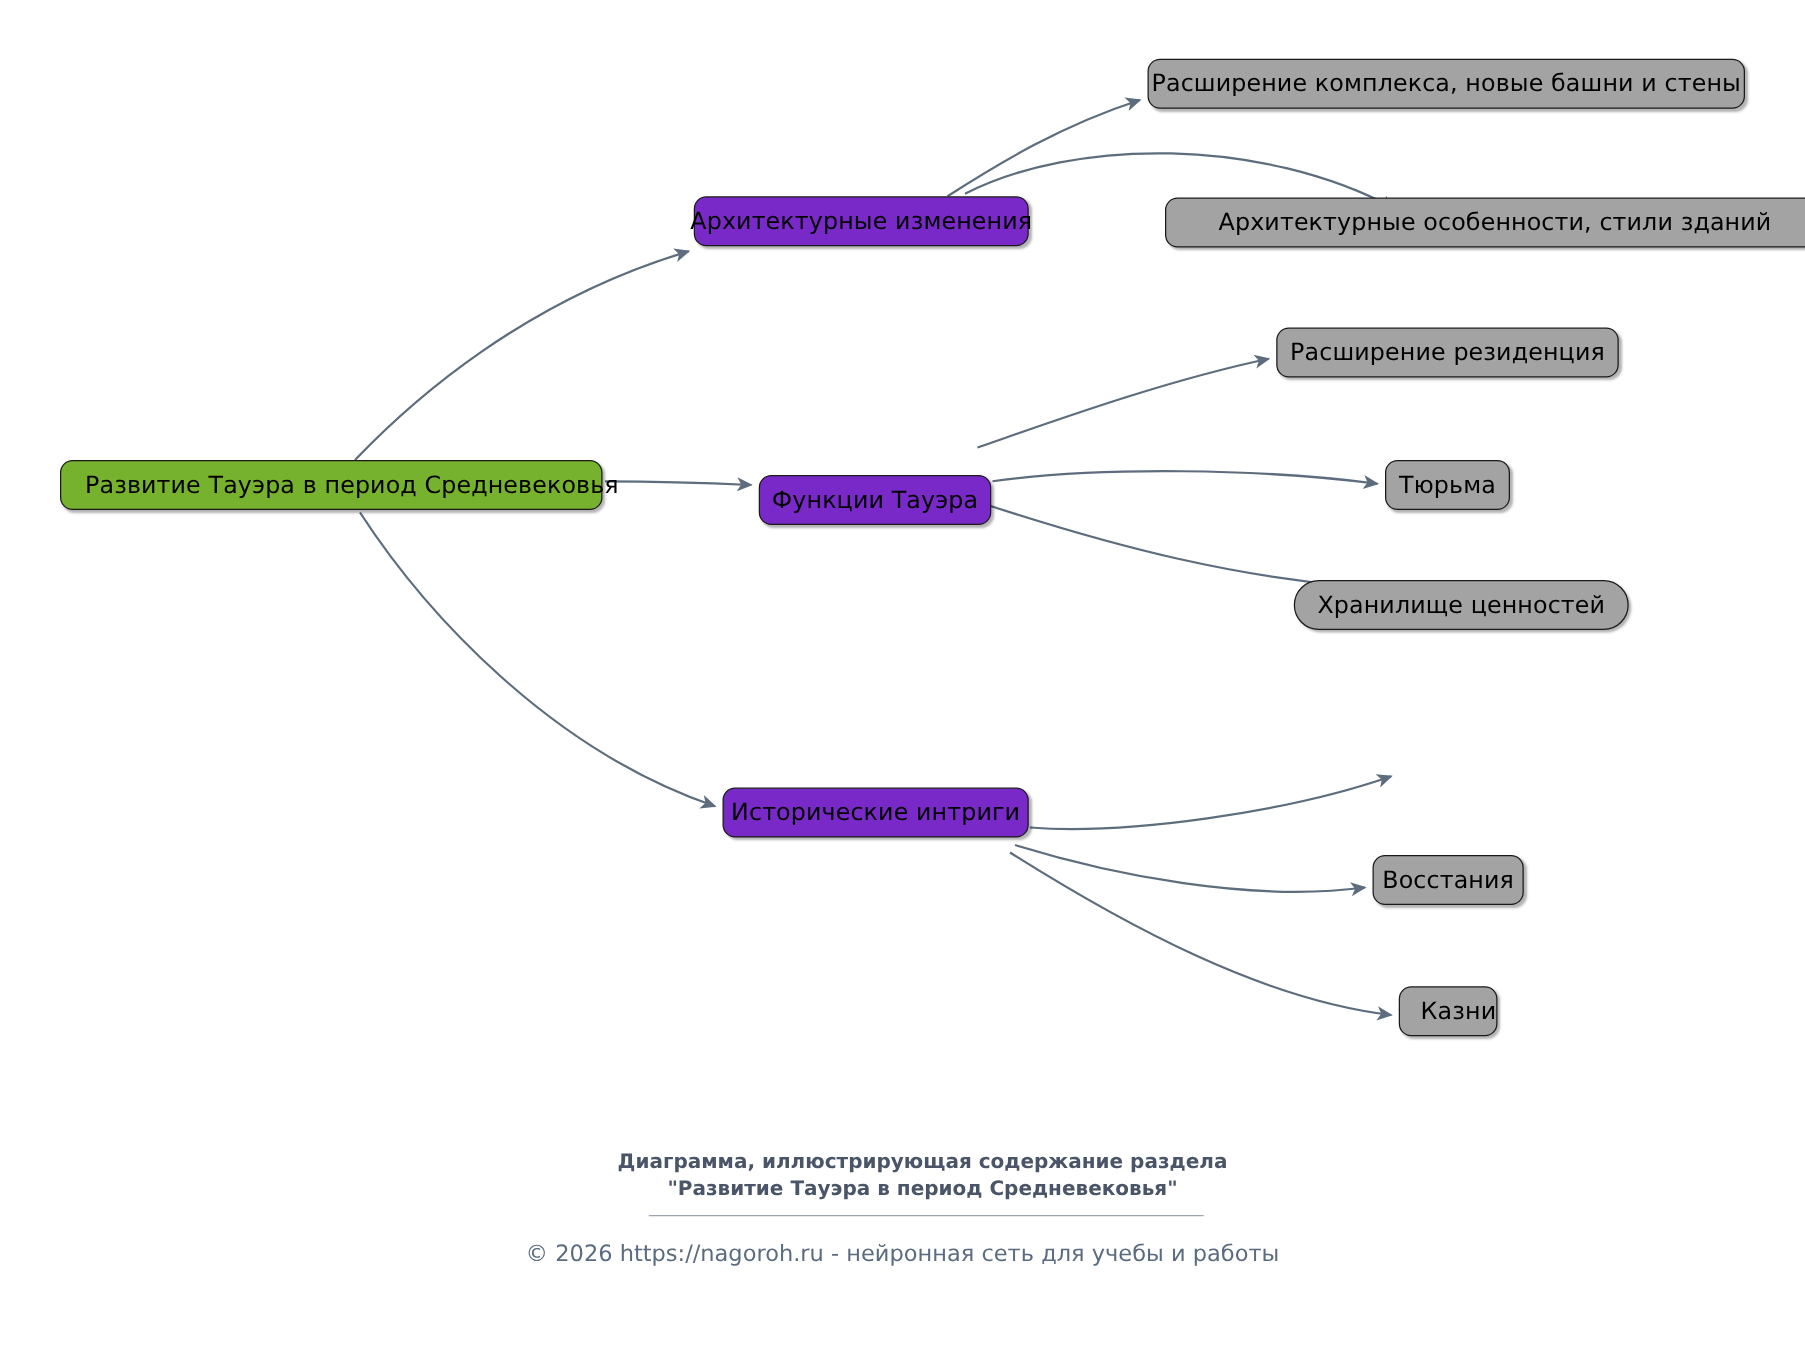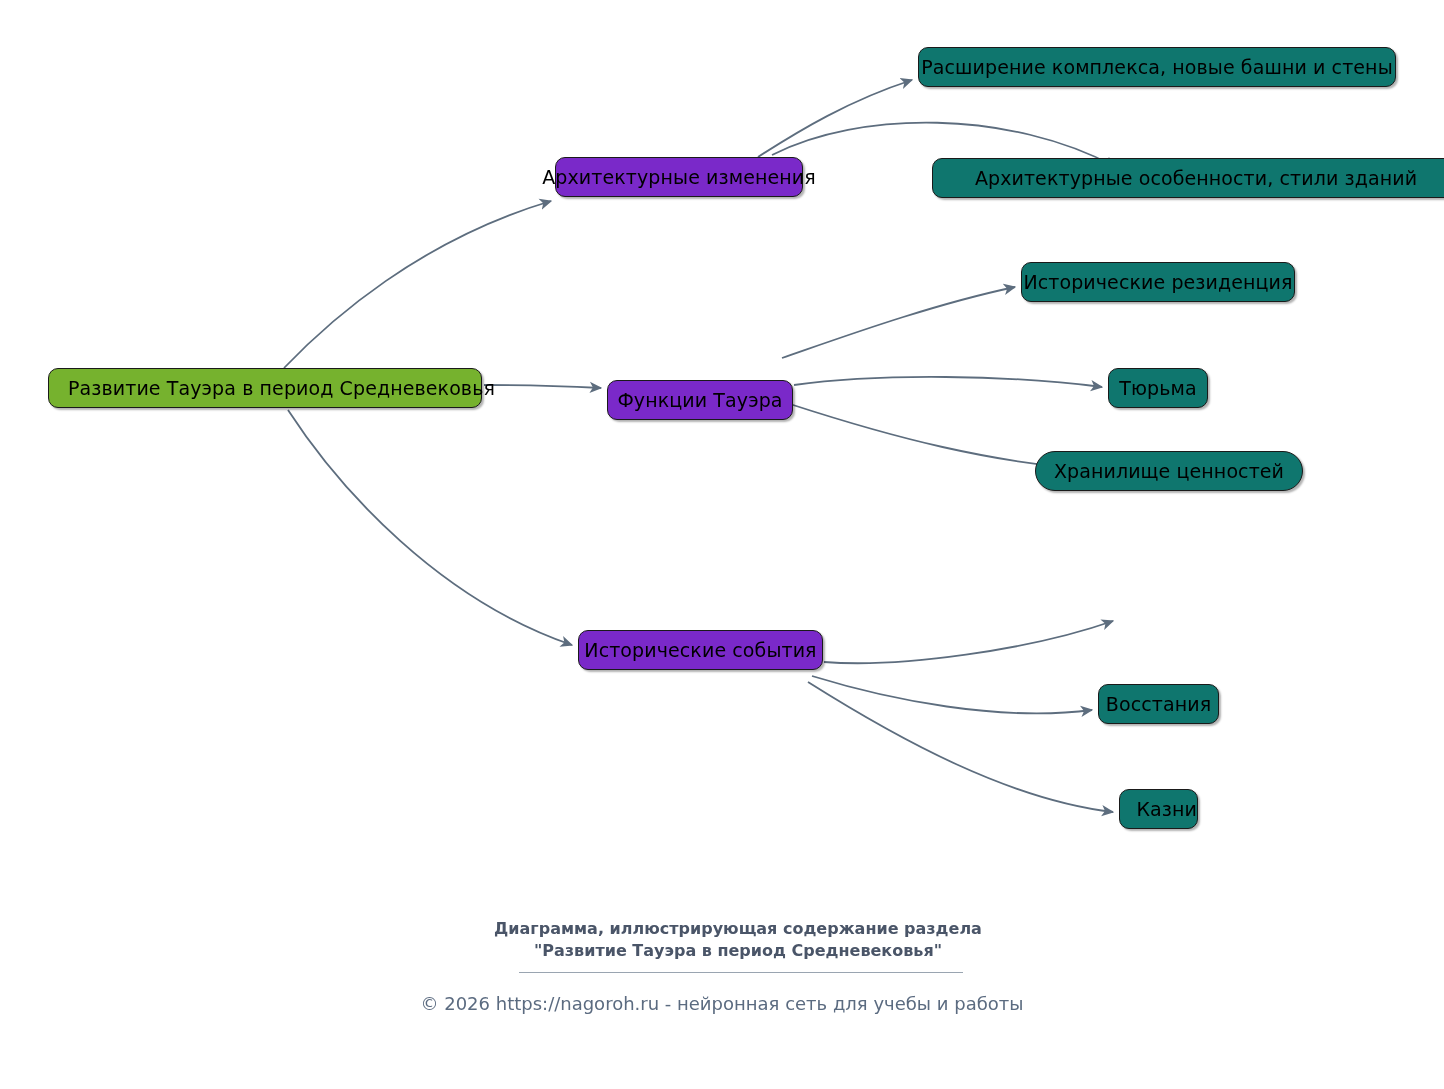--- a/index.html
+++ b/index.html
@@ -42,21 +42,21 @@
     background: #76b22e;
     font-size: 19px;
     height: 40px;
   }
   .node.branch {
     background: #7a29c9;
     font-size: 19px;
     height: 40px;
   }
   .node.leaf {
-    background: #0f766e;
+    background: #a3a3a3;
     font-size: 19px;
     height: 40px;
   }
   .footer {
     position: absolute;
     left: 0;
     width: 1444px;
     text-align: center;
   }
   .footer-title {
@@ -107,45 +107,45 @@
       <path d="M 824 662 C 900 668 1030 650 1113 621"></path>
       <path d="M 812 676 C 890 700 1000 722 1092 710"></path>
       <path d="M 808 682 C 900 740 1010 800 1113 812"></path>
     </g>
   </svg>
 
   <div class="node root" style="left:48px; top:368px; width:434px;padding-left:33px;">
     <span>Развитие Тауэра в период Средневековья</span>
   </div>
 
-  <div class="node branch" style="left:555px; top:157px; width:248px;">
+  <div class="node branch" style="left:555px; top:157px; width:268px;">
     <span>Архитектурные изменения</span>
   </div>
   <div class="node leaf" style="left:918px; top:47px; width:478px;">
     <span>Расширение комплекса, новые башни и стены</span>
   </div>
   <div class="node leaf" style="left:932px; top:158px; width:528px;">
     <span>Архитектурные особенности, стили зданий</span>
   </div>
 
   <div class="node branch" style="left:607px; top:368px; width:186px;margin-top:12px;">
     <span>Функции Тауэра</span>
   </div>
   <div class="node leaf" style="left:1021px; top:262px; width:274px;">
-    <span>Исторические резиденция</span>
+    <span>Расширение резиденция</span>
   </div>
   <div class="node leaf" style="left:1108px; top:368px; width:100px;">
     <span>Тюрьма</span>
   </div>
-  <div class="node leaf" style="left:1035px; top:451px; width:268px;border-radius:20px;">
+  <div class="node leaf" style="left:1035px; top:464px; width:268px;border-radius:20px;">
     <span>Хранилище ценностей</span>
   </div>
 
   <div class="node branch" style="left:578px; top:630px; width:245px;">
-    <span>Исторические события</span>
+    <span>Исторические интриги</span>
   </div>
   <div class="node leaf" style="left:1098px; top:684px; width:121px;">
     <span>Восстания</span>
   </div>
   <div class="node leaf" style="left:1119px; top:789px; width:79px;justify-content:flex-end;">
     <span>Казни</span>
   </div>
 
   <div class="footer footer-title" style="top:918px;margin-left:16px;">
     <div>Диаграмма, иллюстрирующая содержание раздела</div>

